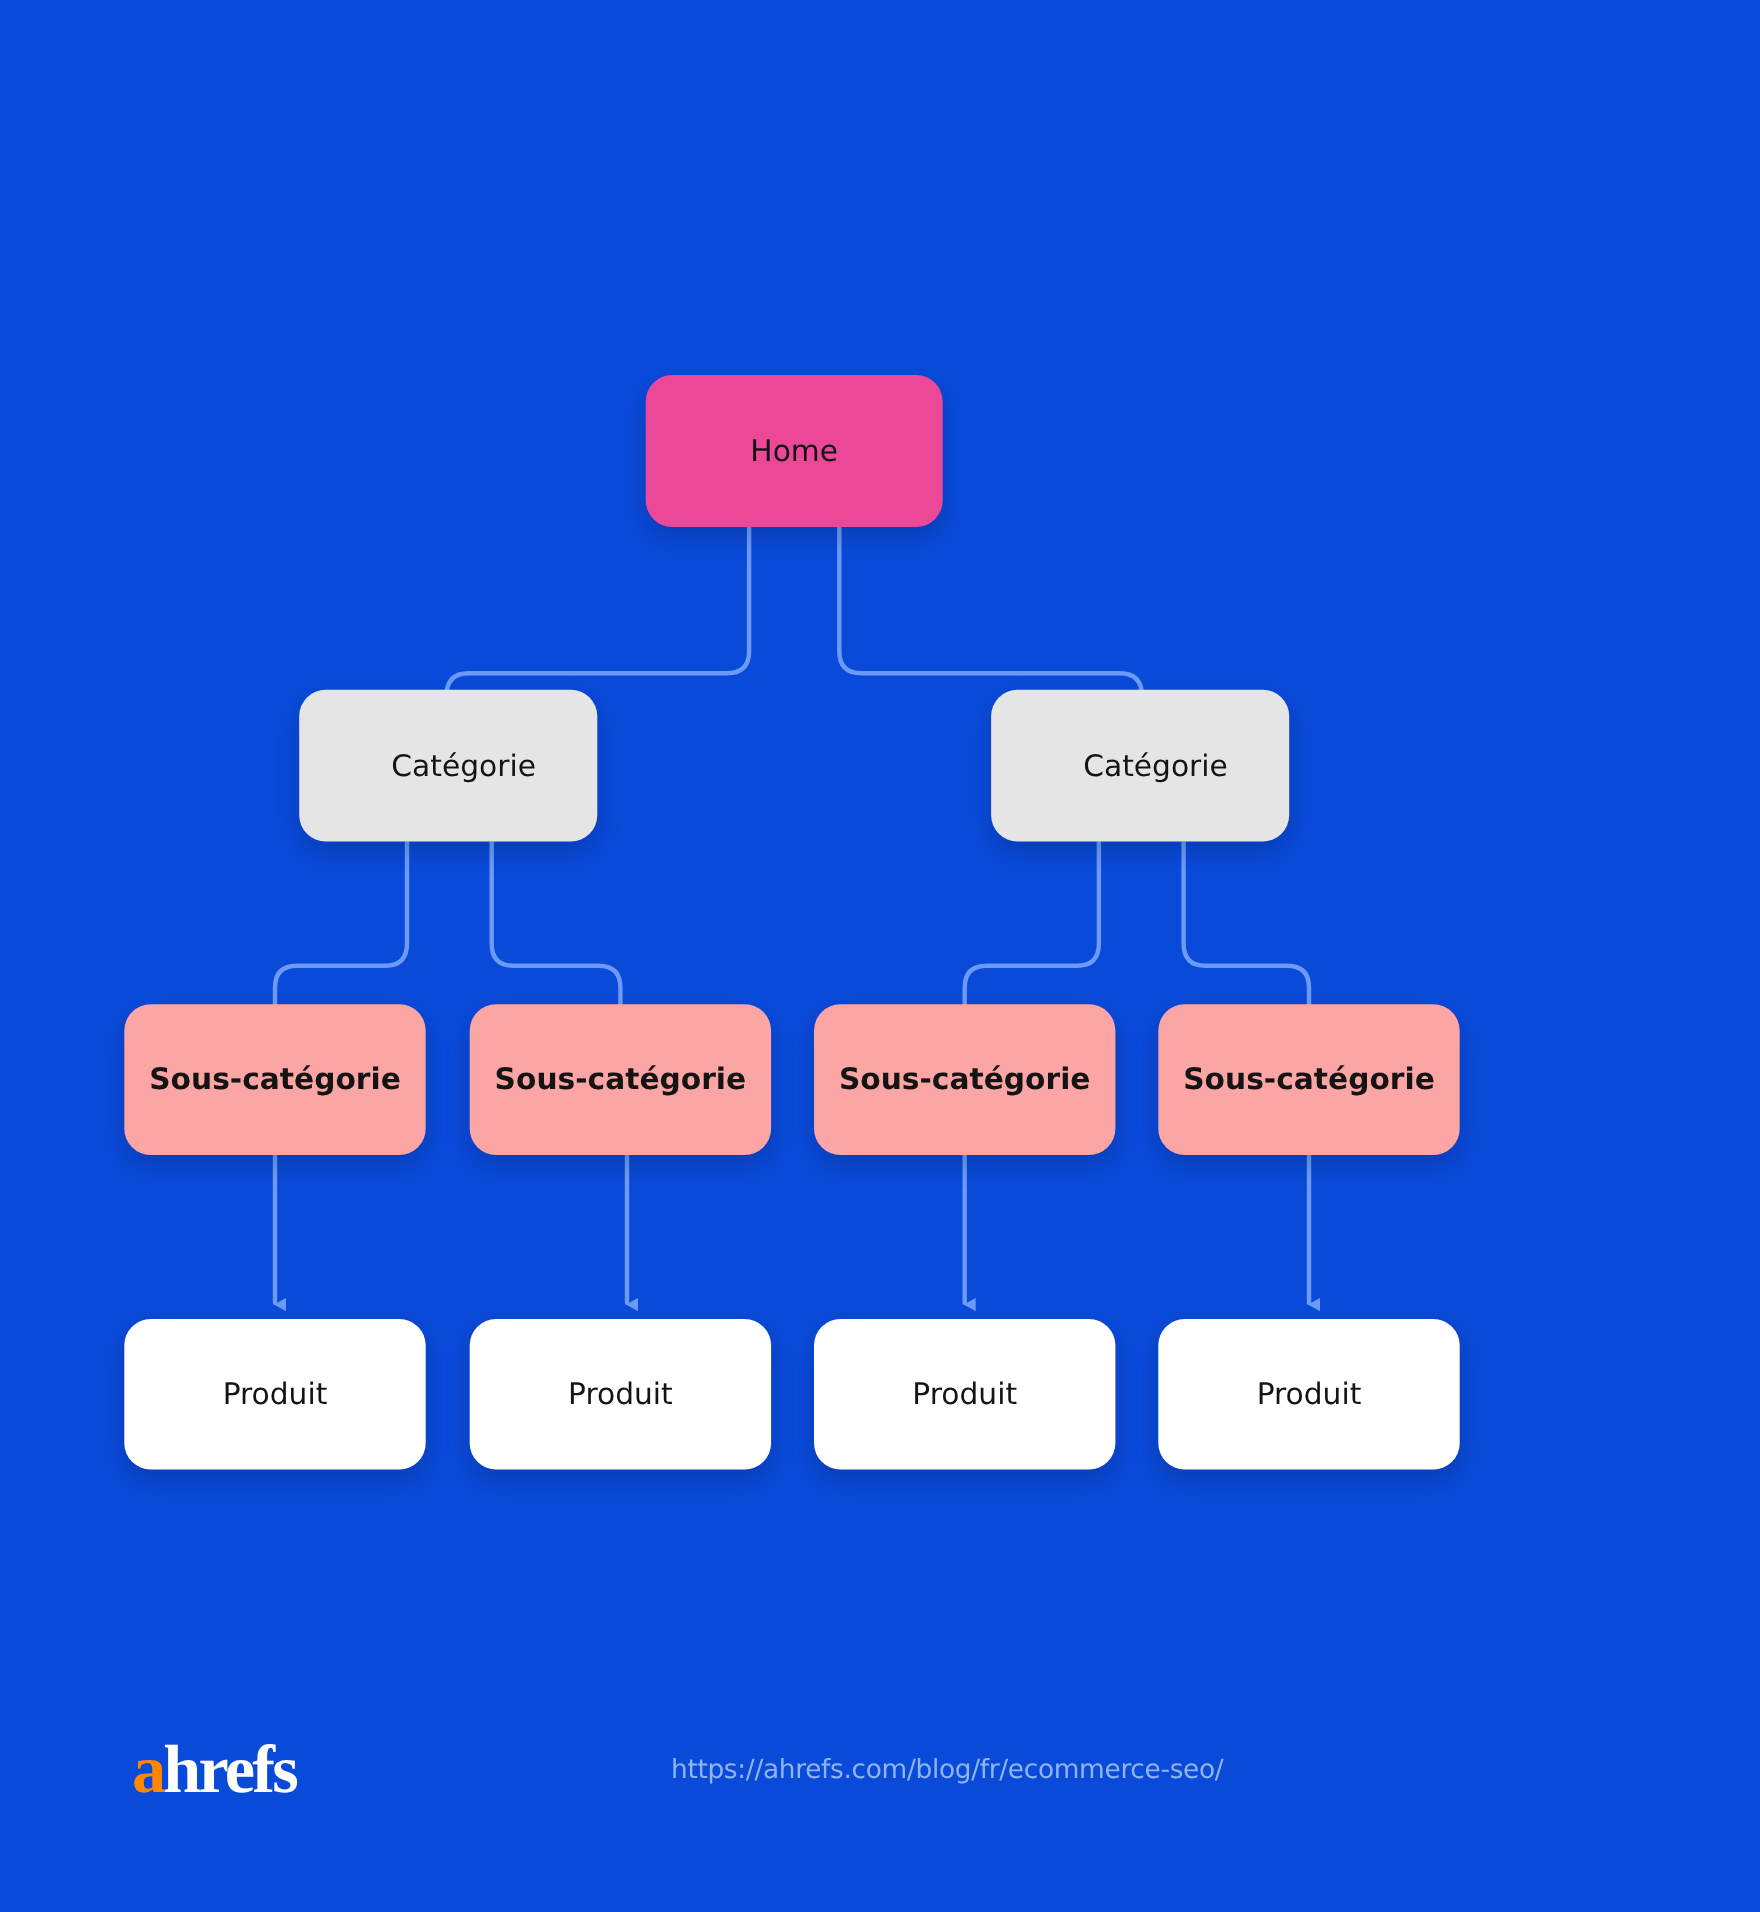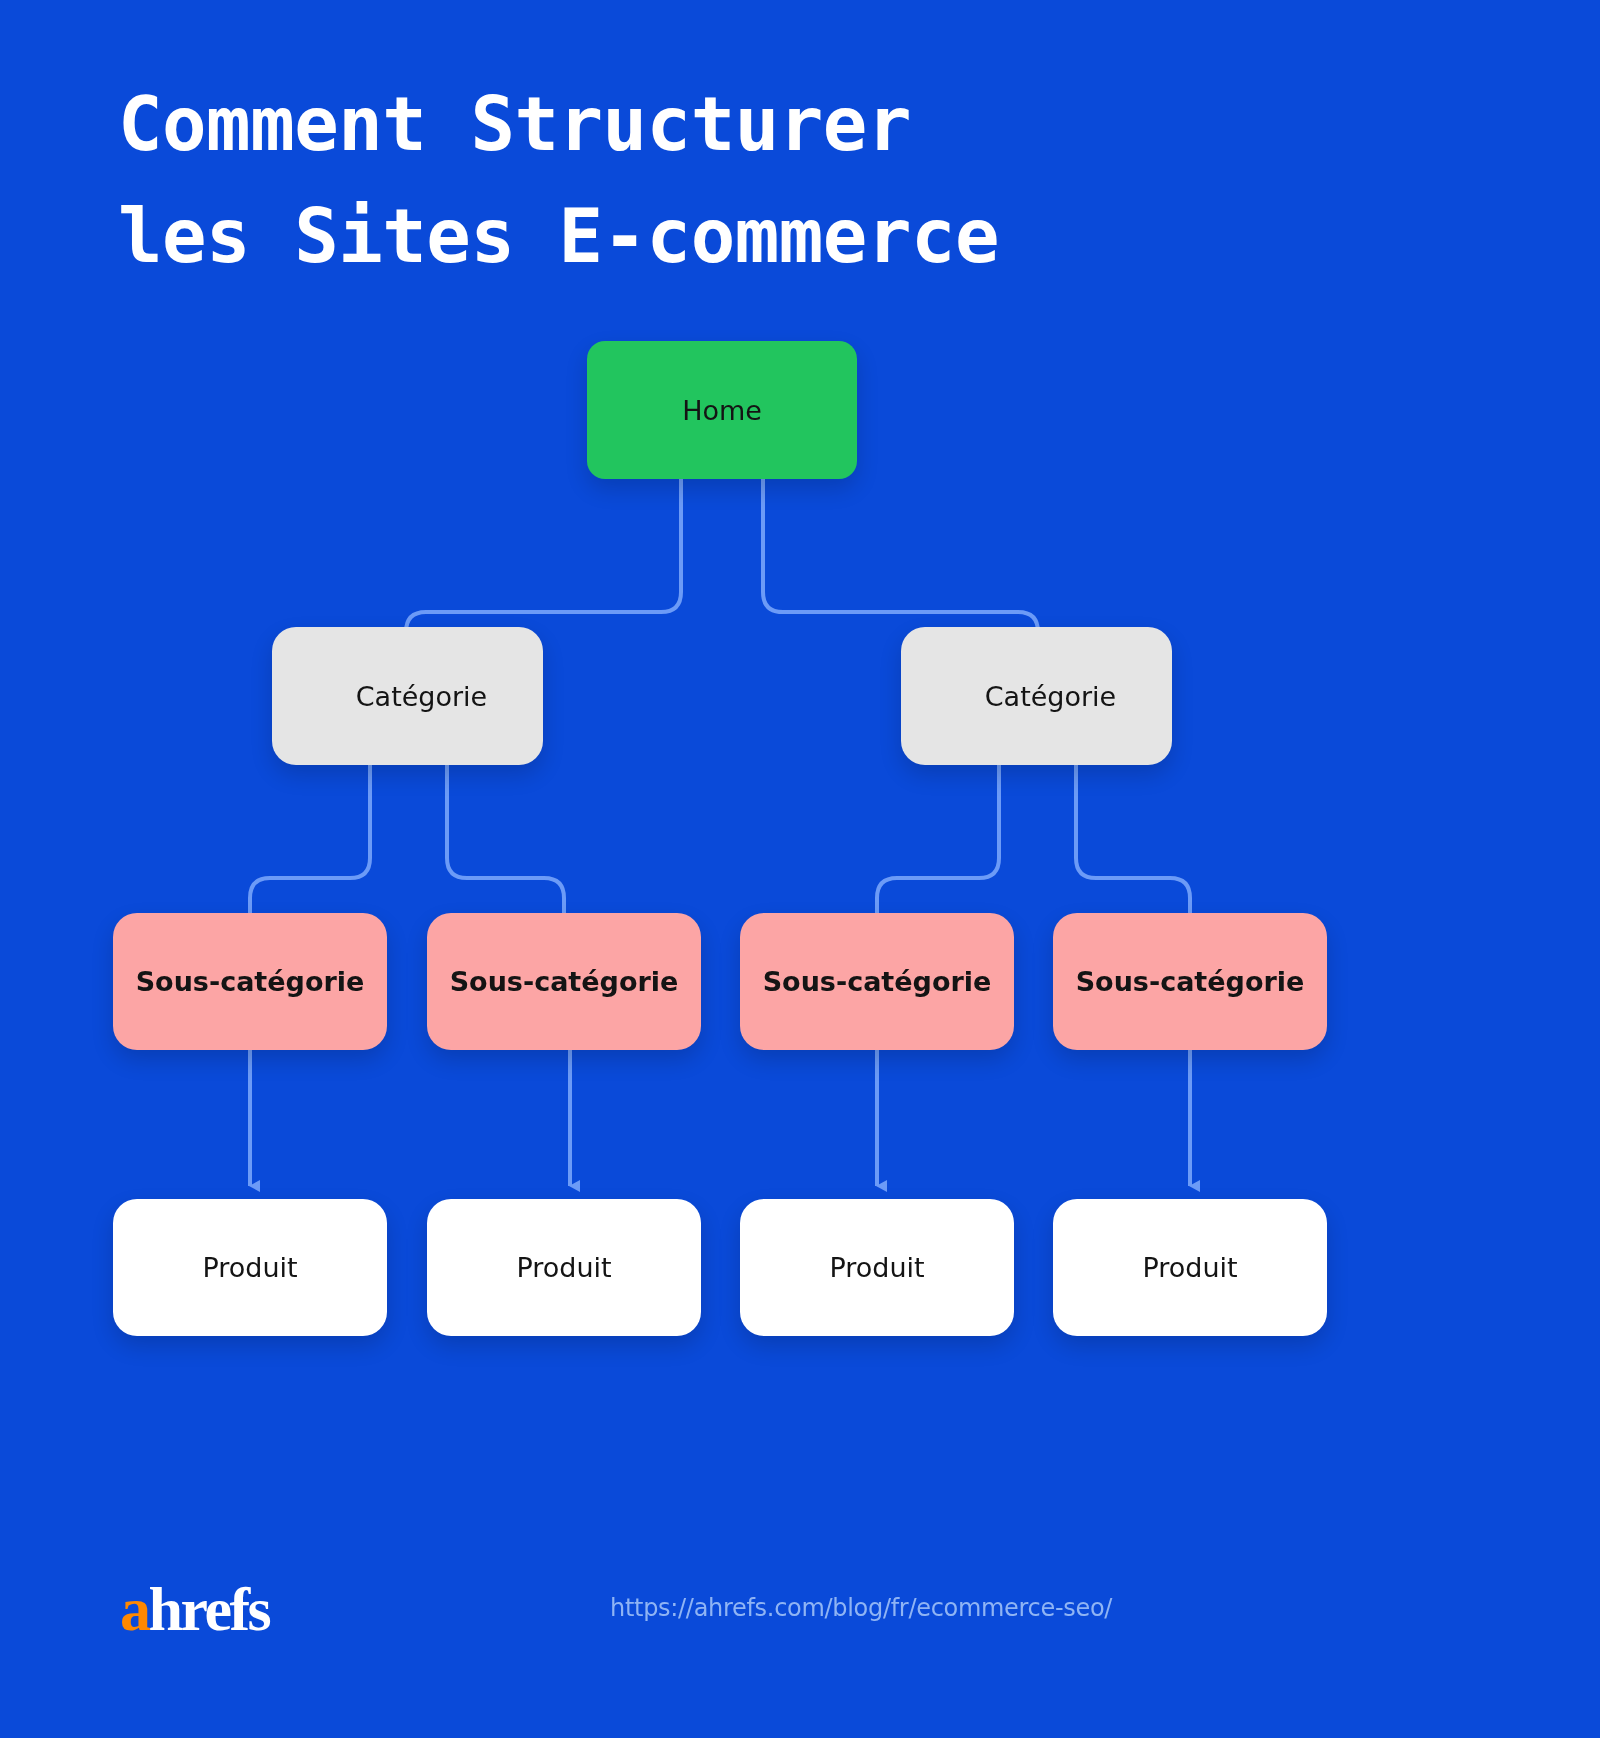--- a/index.html
+++ b/index.html
@@ -48,21 +48,21 @@
     justify-content: center;
     border-radius: 24px;
     color: #141414;
     font-family: "DejaVu Sans", sans-serif;
     font-size: 27px;
     font-weight: 400;
     text-align: center;
     box-shadow: 0 10px 22px rgba(0, 0, 0, 0.16);
     z-index: 3;
   }
-  .node.home  { background: #22c55e; border-radius: 18px; }
+  .node.home  { background: #ec4899; }
   .node.cat   { background: #e5e5e5; padding-left: 28px; }
   .node.sub   { background: #fca5a5; font-weight: bold; }
   .node.prod  { background: #ffffff; }
 
   
   #logo {
     position: absolute;
     left: 120px;
     top: 1578px;
     font-family: Liberation Serif, serif;
@@ -84,22 +84,20 @@
     color: #8fb4f4;
     letter-spacing: -0.3px;
     white-space: nowrap;
   }
 </style>
 </head>
 <body>
 
 <div id="stage">
 
-  <h1 id="title">Comment Structurer
-les Sites E-commerce</h1>
 
   <svg id="wires" viewBox="0 0 1600 1738" width="1600" height="1738">
     <defs>
       <marker id="arrow" viewBox="0 0 12 12" refX="6" refY="10" markerWidth="12" markerHeight="12" orient="auto-start-reverse" markerUnits="userSpaceOnUse">
         <path d="M 0 0 L 12 0 L 6 11 Z" fill="#6c9bf7"></path>
       </marker>
     </defs>
     <g fill="none" stroke="#6c9bf7" stroke-width="4" stroke-linecap="butt">
 
       <path d="M 681 479 L 681 592 Q 681 612 661 612 L 426 612 Q 406 612 406 632 L 406 652" marker-end="url(#arrow)"></path>

